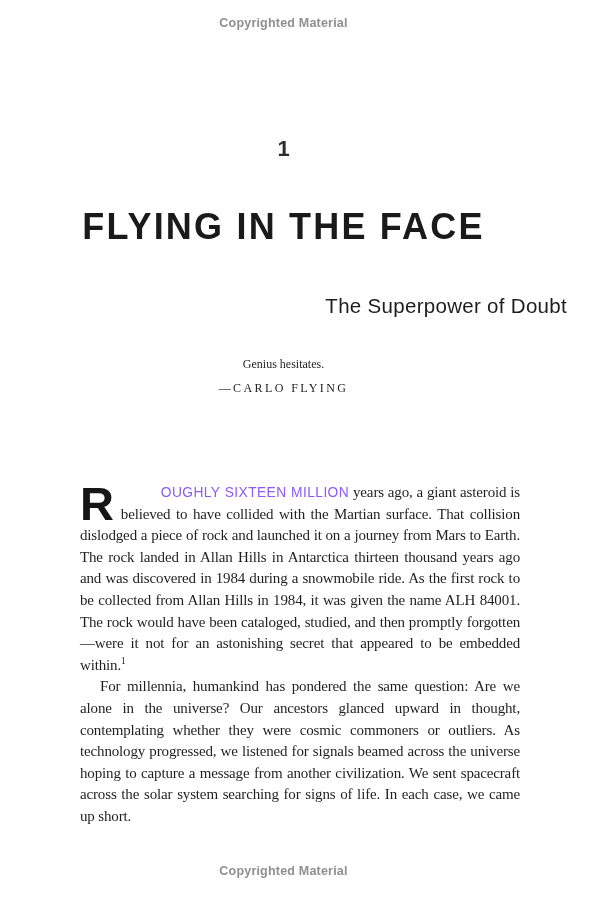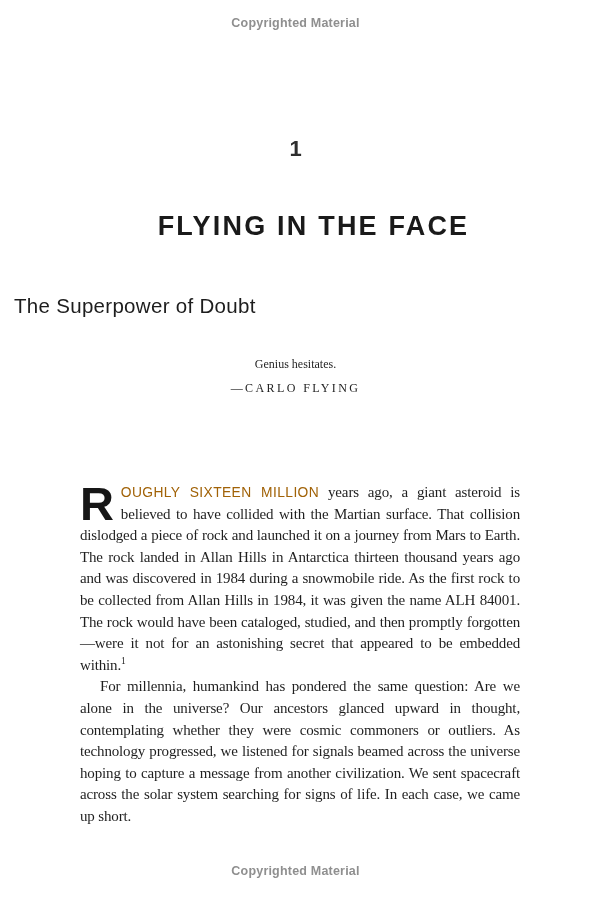--- a/index.html
+++ b/index.html
@@ -8,21 +8,20 @@
     background: #ffffff;
   }
   .page {
     position: relative;
     width: 567px;
     height: 900px;
     background: #ffffff;
     overflow: hidden;
     font-family: "Liberation Serif", serif;
     color: #1f1f1f;
-    padding-left: 24px;
   }
   .copyright {
     position: absolute;
     left: 0;
     width: 100%;
     text-align: center;
     font-family: "Liberation Sans", sans-serif;
     font-weight: 700;
     font-size: 12.5px;
     color: #8f8f8f;
@@ -42,32 +41,31 @@
     color: #2e2e2e;
   }
   .chapter-title {
     position: absolute;
     top: 209px;
     left: 0;
     width: 100%;
     text-align: center;
     font-family: "Liberation Sans", sans-serif;
     font-weight: 700;
-    font-size: 27px;
+    font-size: 36px;
     line-height: 35px;
     letter-spacing: 2.2px;
     color: #1a1a1a;
-    margin-left: 18px;
   }
   .chapter-subtitle {
     position: absolute;
     top: 294px;
-    left: 14px;
+    left: 0;
     width: 100%;
-    text-align: left;
+    text-align: right;
     font-family: "Liberation Sans", sans-serif;
     font-weight: 400;
     font-size: 20.5px;
     letter-spacing: 0.3px;
     color: #1d1d1d;
   }
   .epigraph {
     position: absolute;
     top: 357px;
     left: 0;
@@ -111,21 +109,22 @@
     font-weight: 700;
     font-size: 47px;
     line-height: 39px;
     padding: 2px 7px 0 0;
     color: #161616;
   }
   .lead-in {
     font-family: "Liberation Sans", sans-serif;
     font-size: 13.8px;
     letter-spacing: 0.4px;
-    color: #a16207;
+    color: #8b5cf6;
+    margin-left: 40px;
   }
   .footnote-ref {
     font-size: 9.5px;
     vertical-align: super;
     line-height: 0;
   }
   .page-number {
     position: absolute;
     top: 832px;
     left: 0;

